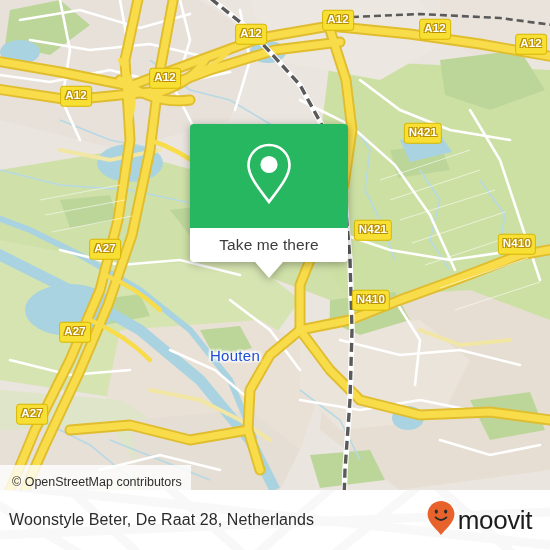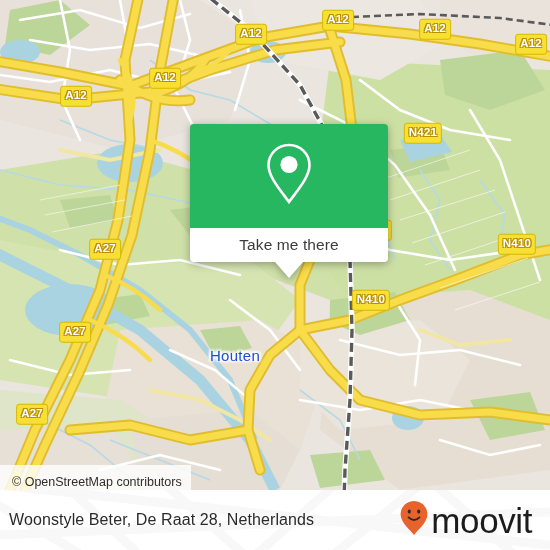--- a/index.html
+++ b/index.html
@@ -72,21 +72,21 @@
     color: #2e2e2e;
     font-size: 12.5px;
     white-space: nowrap;
   }
 
   
   .callout {
     position: absolute;
     left: 190px;
     top: 124px;
-    width: 198px;
+    width: 158px;
     filter: drop-shadow(0 2px 4px rgba(0,0,0,0.32));
   }
   .callout-body {
     background: #27b760;
     height: 104px;
     border-radius: 4px 4px 0 0;
     display: flex;
     align-items: center;
     justify-content: center;
   }
@@ -139,21 +139,21 @@
     position: absolute;
     right: 18px;
     top: 50%;
     transform: translateY(-50%);
     display: flex;
     align-items: center;
     gap: 2px;
   }
   .brand-text {
     color: #1c1c1c;
-    font-size: 35px;
+    font-size: 26px;
     letter-spacing: -0.4px;
     line-height: 1;
     font-weight: 500;
   }
 </style>
 </head>
 <body>
 
 <div id="root">
 

